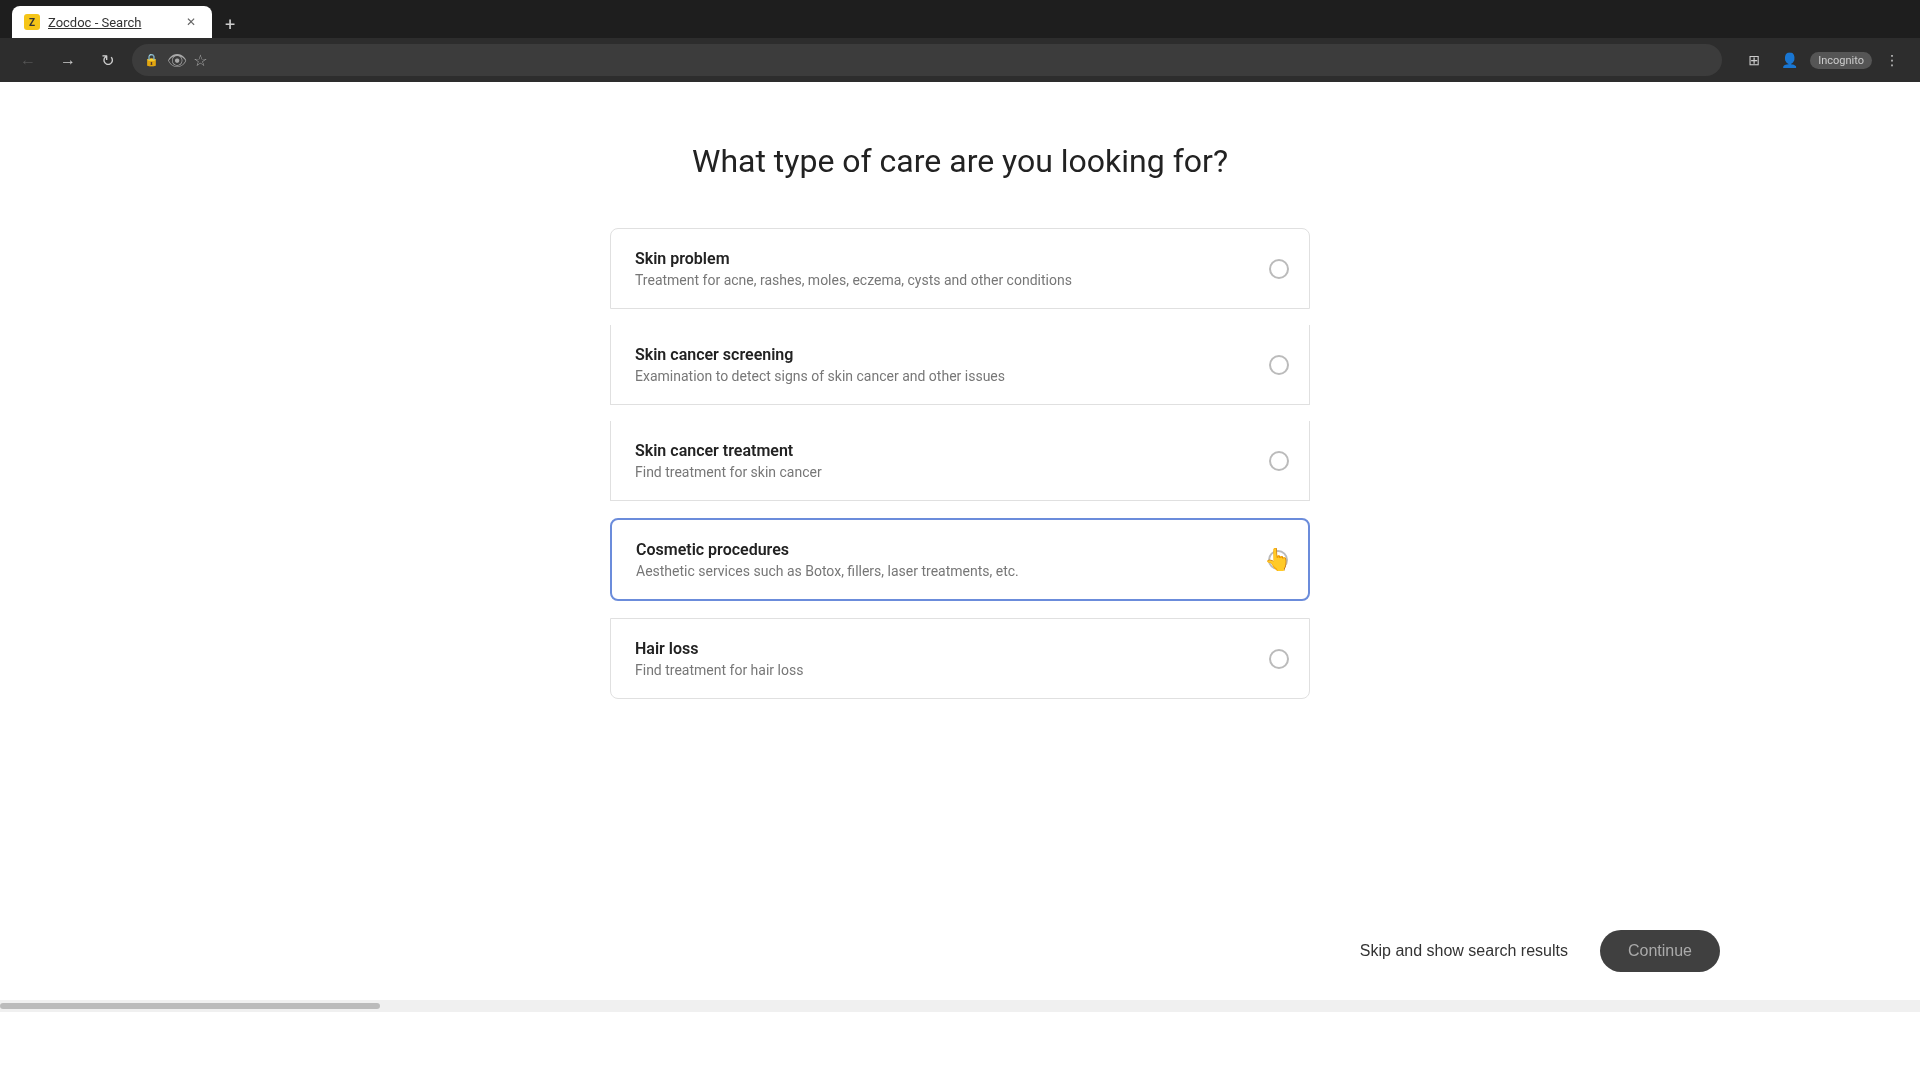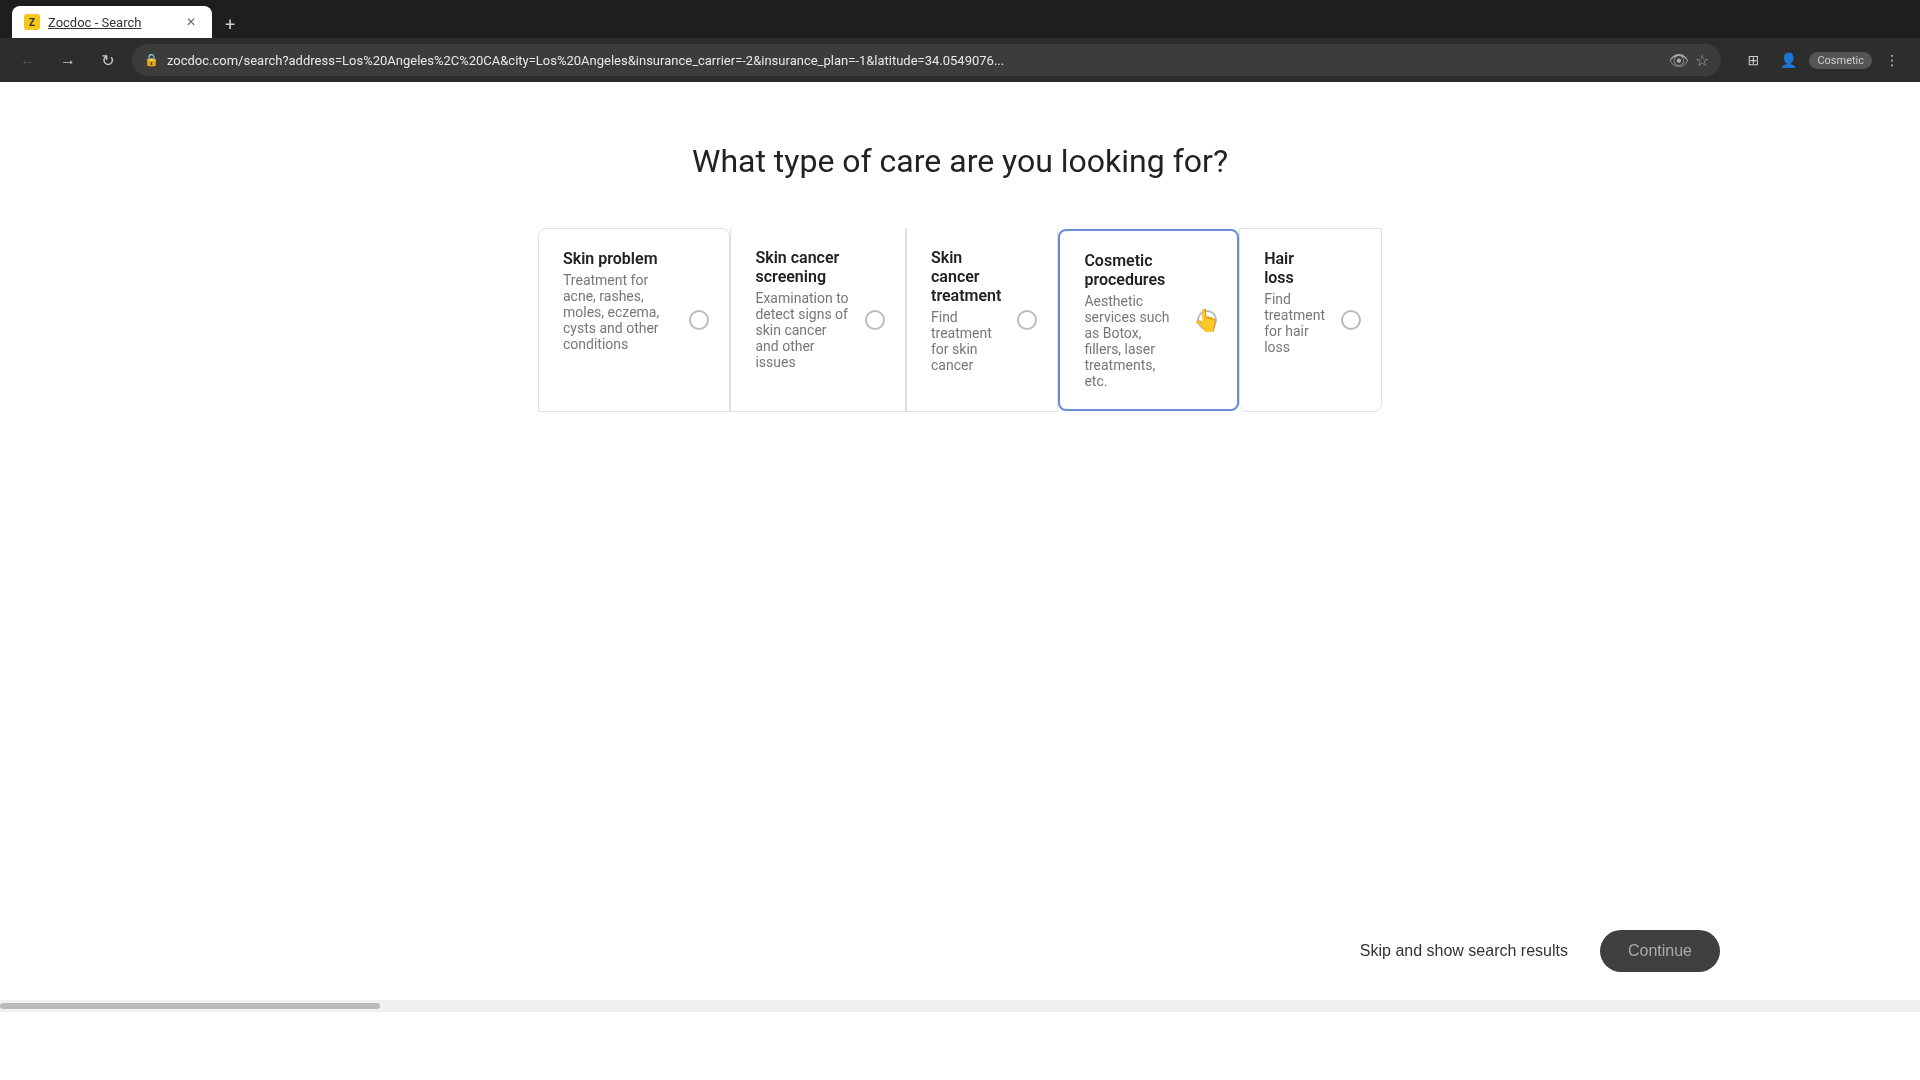--- a/index.html
+++ b/index.html
@@ -186,24 +186,24 @@
     }
 
     .page-title {
       font-size: 32px;
       font-weight: 400;
       color: #222;
       margin-bottom: 48px;
     }
 
     .options-container {
-      width: 844px;
-      display: flex;
-      flex-direction: row;
-      gap: 0;
+      width: 700px;
+      display: flex;
+      flex-direction: column;
+      gap: 16px;
     }
 
     .option-card {
       border: 1px solid #e0e0e0;
       border-radius: 0;
       padding: 20px 56px 20px 24px;
       cursor: pointer;
       display: flex;
       flex-direction: column;
       position: relative;
@@ -331,31 +331,30 @@
   <div class="new-tab-btn">+</div>
 </div>
 
 <div class="address-bar-row">
   <button class="nav-btn disabled">←</button>
   <button class="nav-btn">→</button>
   <button class="nav-btn">↻</button>
 
   <div class="address-bar">
     <span class="address-lock">🔒</span>
-    <span class="address-text">zocdoc.com/search?address=Los%20Angeles%2C%20CA&amp;city=Los%20Angeles&amp;insurance_carrier=-2&amp;insurance_plan=-1&amp;latitude=34.0549076...</span>
     <div class="address-icons">
       <span>👁</span>
       <span>☆</span>
     </div>
   </div>
 
   <div class="toolbar-icons">
     <button class="toolbar-icon-btn">⊞</button>
     <button class="toolbar-icon-btn">👤</button>
-    <span class="incognito-badge">Cosmetic</span>
+    <span class="incognito-badge">Incognito</span>
     <button class="toolbar-icon-btn">⋮</button>
   </div>
 </div>
 
 <div class="page-content">
   <h1 class="page-title">What type of care are you looking for?</h1>
 
   <div class="options-container">
 
     <div class="option-card">

